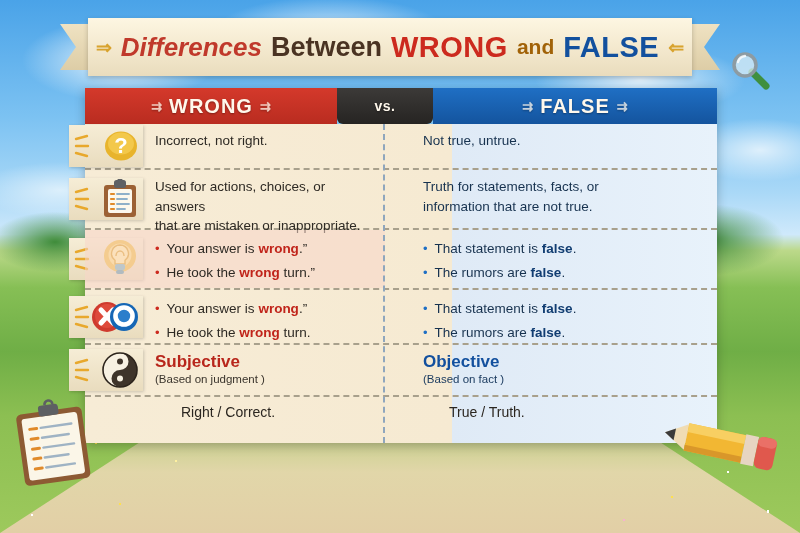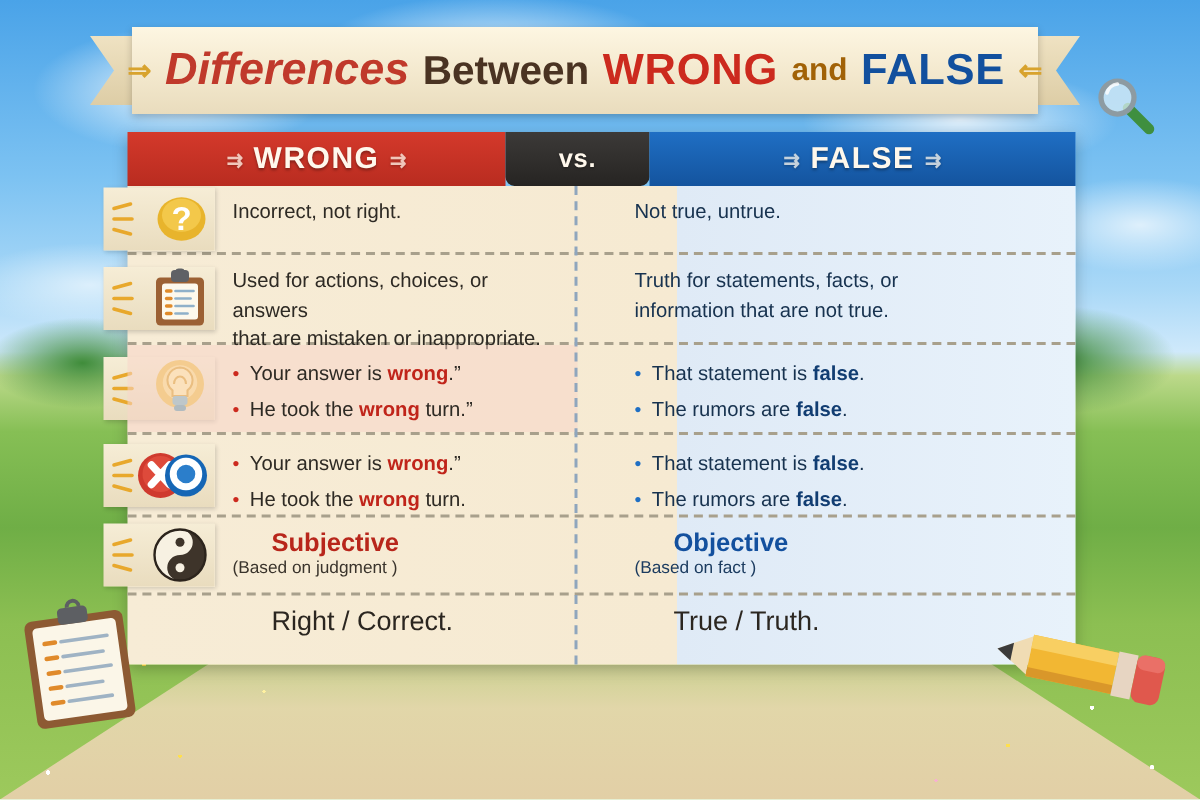--- a/index.html
+++ b/index.html
@@ -75,21 +75,21 @@
     position: absolute; top: 6px; width: 40px; height: 46px;
     background: linear-gradient(#efe2c2, #ddcda6);
   }
   #banner .tail.l { left: 0;  clip-path: polygon(0 0,100% 0,100% 100%,0 100%,16px 50%); }
   #banner .tail.r { right: 0; clip-path: polygon(0 0,100% 0,calc(100% - 16px) 50%,100% 100%,0 100%); }
   #title-text {
     position: absolute; inset: 0;
     display: flex; align-items: center; justify-content: center; gap: 9px;
     font-size: 27px; font-weight: bold; white-space: nowrap;
   }
-  .t-diff  { color: #c0392b; font-size: 30px; font-style: italic; }
+  .t-diff  { color: #c0392b; font-size: 26px; font-style: italic; }
   .t-betw  { color: #4a3322; }
   .t-wrong { color: #cc2a1e; font-size: 29px; letter-spacing: .5px; }
   .t-and   { color: #a16207; font-size: 21px; }
   .t-false { color: #12509e; font-size: 29px; letter-spacing: .5px; }
   .dash-l, .dash-r { color: #d8a32e; font-size: 19px; font-weight: bold; }
 
   
   #magnifier { position: absolute; left: 728px; top: 48px; z-index: 7; }
 
   
@@ -105,21 +105,21 @@
   #head { position: relative; height: 36px; display: flex; }
   .head-cell {
     flex: 0 0 auto; height: 36px; position: relative;
     display: flex; align-items: center; justify-content: center;
     color: #fff8ec; font-weight: bold; font-size: 20px; letter-spacing: 1px;
     text-shadow: 0 1px 2px rgba(0,0,0,.35);
   }
   #head-wrong { width: 252px; background: linear-gradient(#d4392b, #b92c20); }
   #head-vs {
     width: 96px; background: linear-gradient(#3c3a38, #262422);
-    font-size: 17px; letter-spacing: .5px;
+    font-size: 14px; letter-spacing: .5px;
     border-radius: 0 0 6px 6px;
   }
   #head-false { width: 284px; background: linear-gradient(#1f6fc4, #14549e); }
   .head-cell .hd { font-size: 13px; opacity: .75; letter-spacing: 0; margin: 0 7px; }
 
   
   #rows {
     height: 319px;
     display: flex; flex-direction: column;
     background: linear-gradient(to right, #f7ecd6 0%, #f6ead2 58%, #dfeaf6 58%, #e8f2fb 100%);
@@ -150,26 +150,26 @@
   .txt       { font-size: 13.5px; color: #2e2a24; line-height: 1.45; }
   .txt.blue  { color: #17324f; }
 
   .bul { display: flex; align-items: baseline; gap: 7px; margin: 2px 0; }
   .bul .dot  { font-size: 13px; line-height: 1; }
   .bul.red  .dot { color: #cc2a1e; }
   .bul.blue .dot { color: #1f6fc4; }
   .em-red  { color: #c0241a; font-weight: bold; }
   .em-blue { color: #113d72; font-weight: bold; }
 
-  .big      { font-size: 17px; font-weight: bold; margin-left: 26px; }
+  .big      { font-size: 17px; font-weight: bold; }
   .big.red  { color: #b8261b; }
   .big.blue { color: #13509e; }
   .sub      { font-size: 11.5px; color: #3a342c; margin-top: 1px; }
   .sub.blue { color: #1c3c60; }
-  .plain    { font-size: 18px; color: #2b2620; padding-left: 26px; }
+  .plain    { font-size: 14px; color: #2b2620; padding-left: 26px; }
 
   
   .tab {
     position: absolute; left: -16px; top: 50%; transform: translateY(-50%);
     width: 74px; height: 42px;
     background: linear-gradient(#f6edd6, #e9dcbe);
     display: flex; align-items: center; justify-content: flex-end;
     padding-right: 4px;
     box-shadow: 1px 1px 3px rgba(0,0,0,.18);
   }

